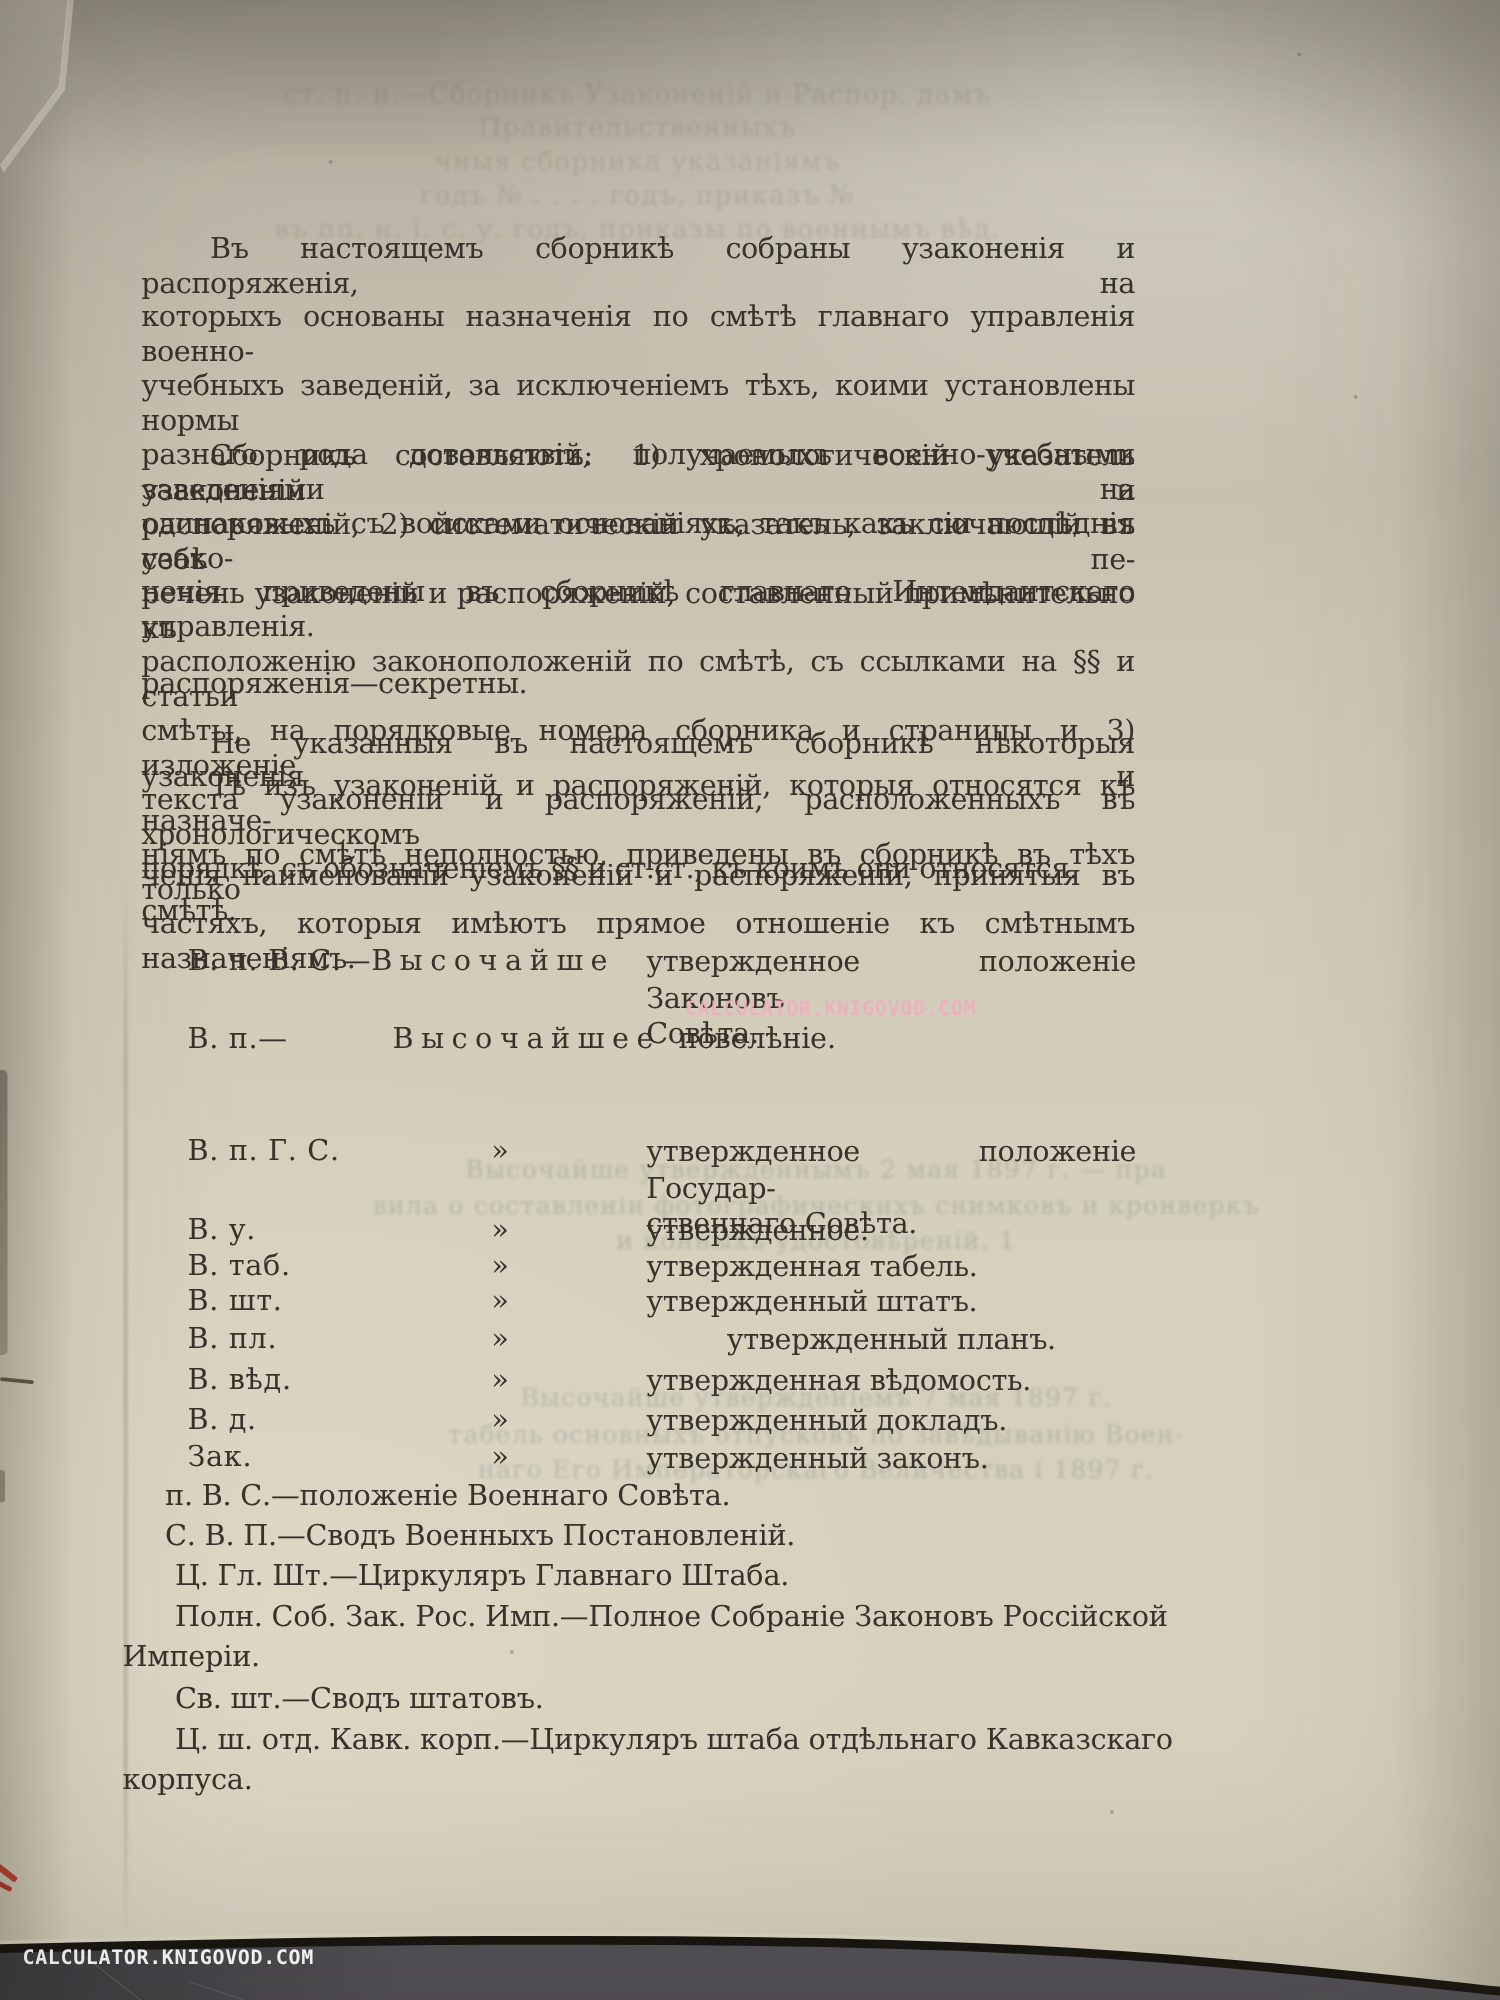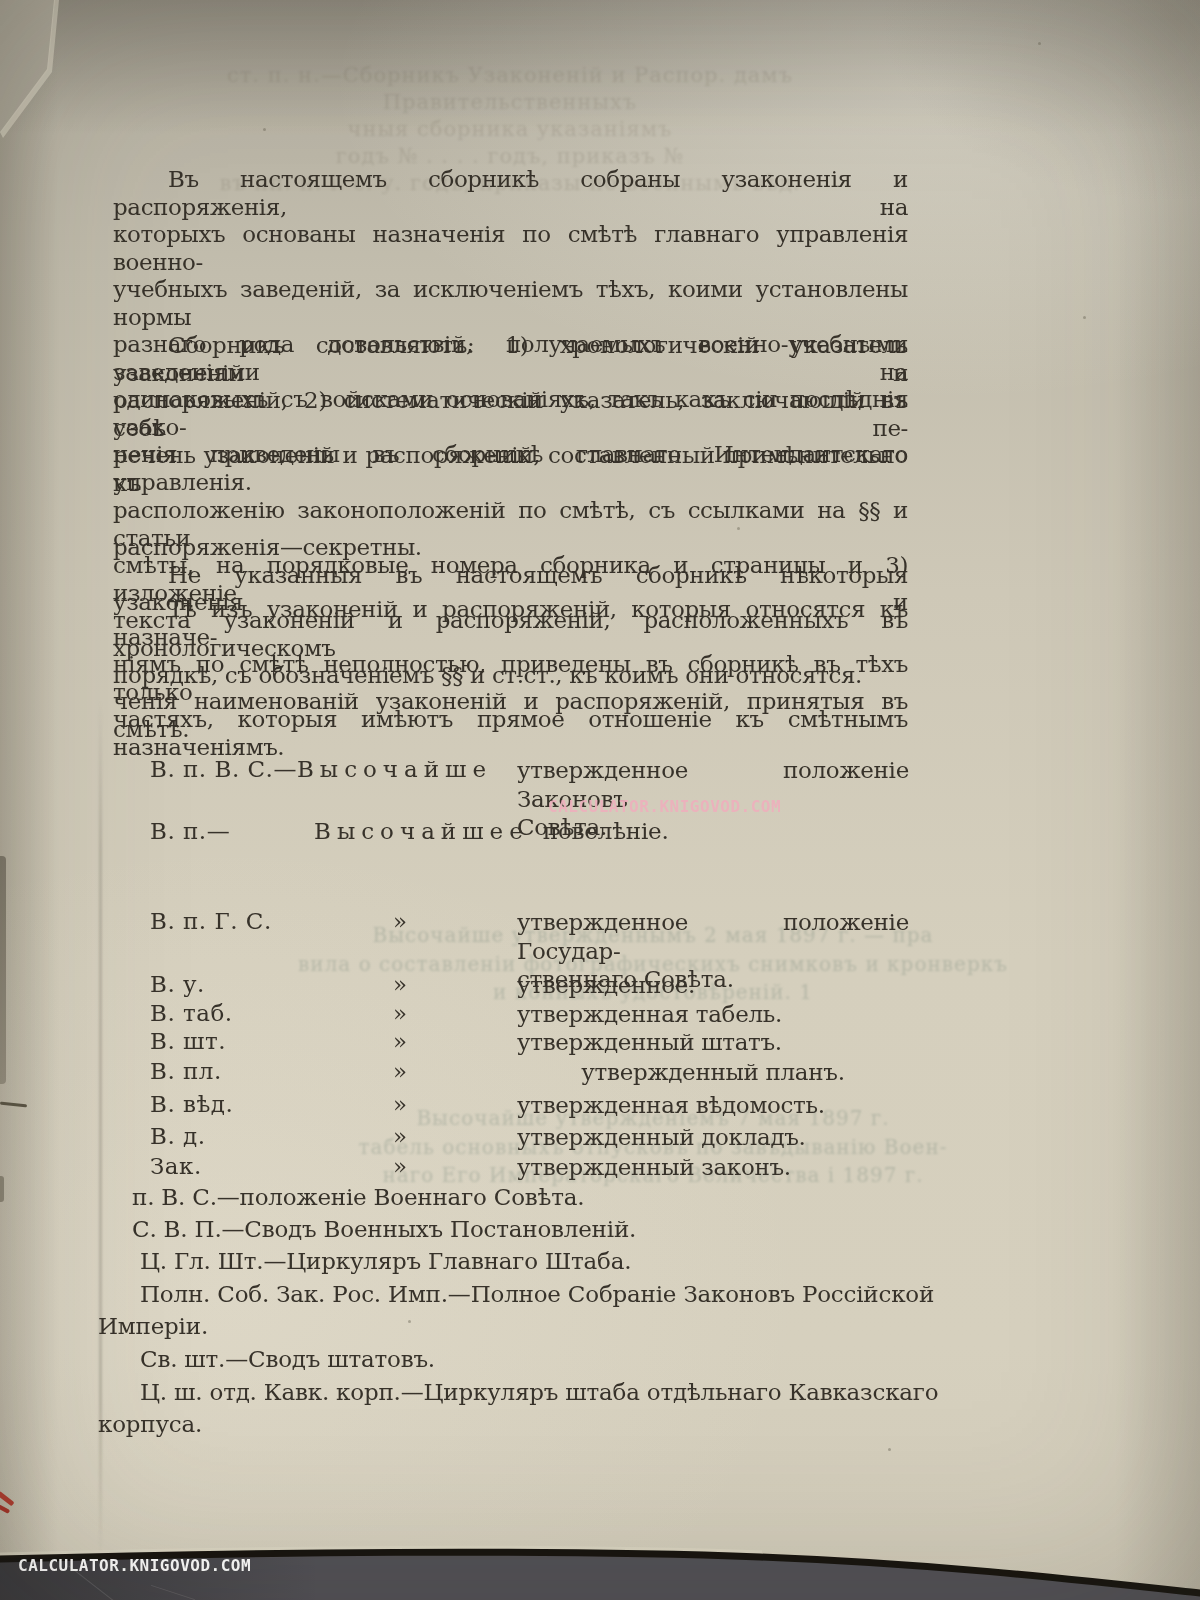--- a/index.html
+++ b/index.html
@@ -45,21 +45,21 @@
   .speck{position:absolute;width:3px;height:3px;border-radius:50%;background:#6b6557;opacity:.45;}
   
   .ghost{position:absolute;color:#6e6758;letter-spacing:1px;pointer-events:none;}
   .gtop{left:128px;top:62px;width:764px;text-align:center;font-size:21px;line-height:27px;opacity:.20;filter:blur(1.1px);}
   .gmid{left:248px;top:0;width:810px;text-align:center;font-size:20px;line-height:28.5px;
         color:#5d7468;opacity:.26;filter:blur(1.2px);}
   
   .textcol{position:absolute;left:0;top:0;width:1200px;height:1600px;color:#37322a;font-size:23px;}
   .para{position:absolute;left:113px;width:795px;}
   .pline{line-height:27.5px;letter-spacing:-0.4px;text-align:justify;text-align-last:justify;white-space:normal;}
-  .pline.first{text-indent:55px;}
+  .pline.first{text-indent:55px;margin-top:20px;}
   .pline.lastl{text-align-last:left;}
   .row{position:absolute;left:0;top:0;width:1058px;height:32px;}
   .lab{position:absolute;left:150px;white-space:nowrap;letter-spacing:.5px;}
   .lab .spaced{letter-spacing:6px;}
   .pos{position:absolute;white-space:nowrap;}
   .pos .spaced{letter-spacing:6px;}
   .pos .tail{margin-left:14px;letter-spacing:-0.2px;}
   .dit{position:absolute;left:393px;}
   .desc{position:absolute;left:517px;width:392px;}
   .dline{line-height:28.5px;letter-spacing:-0.3px;}

